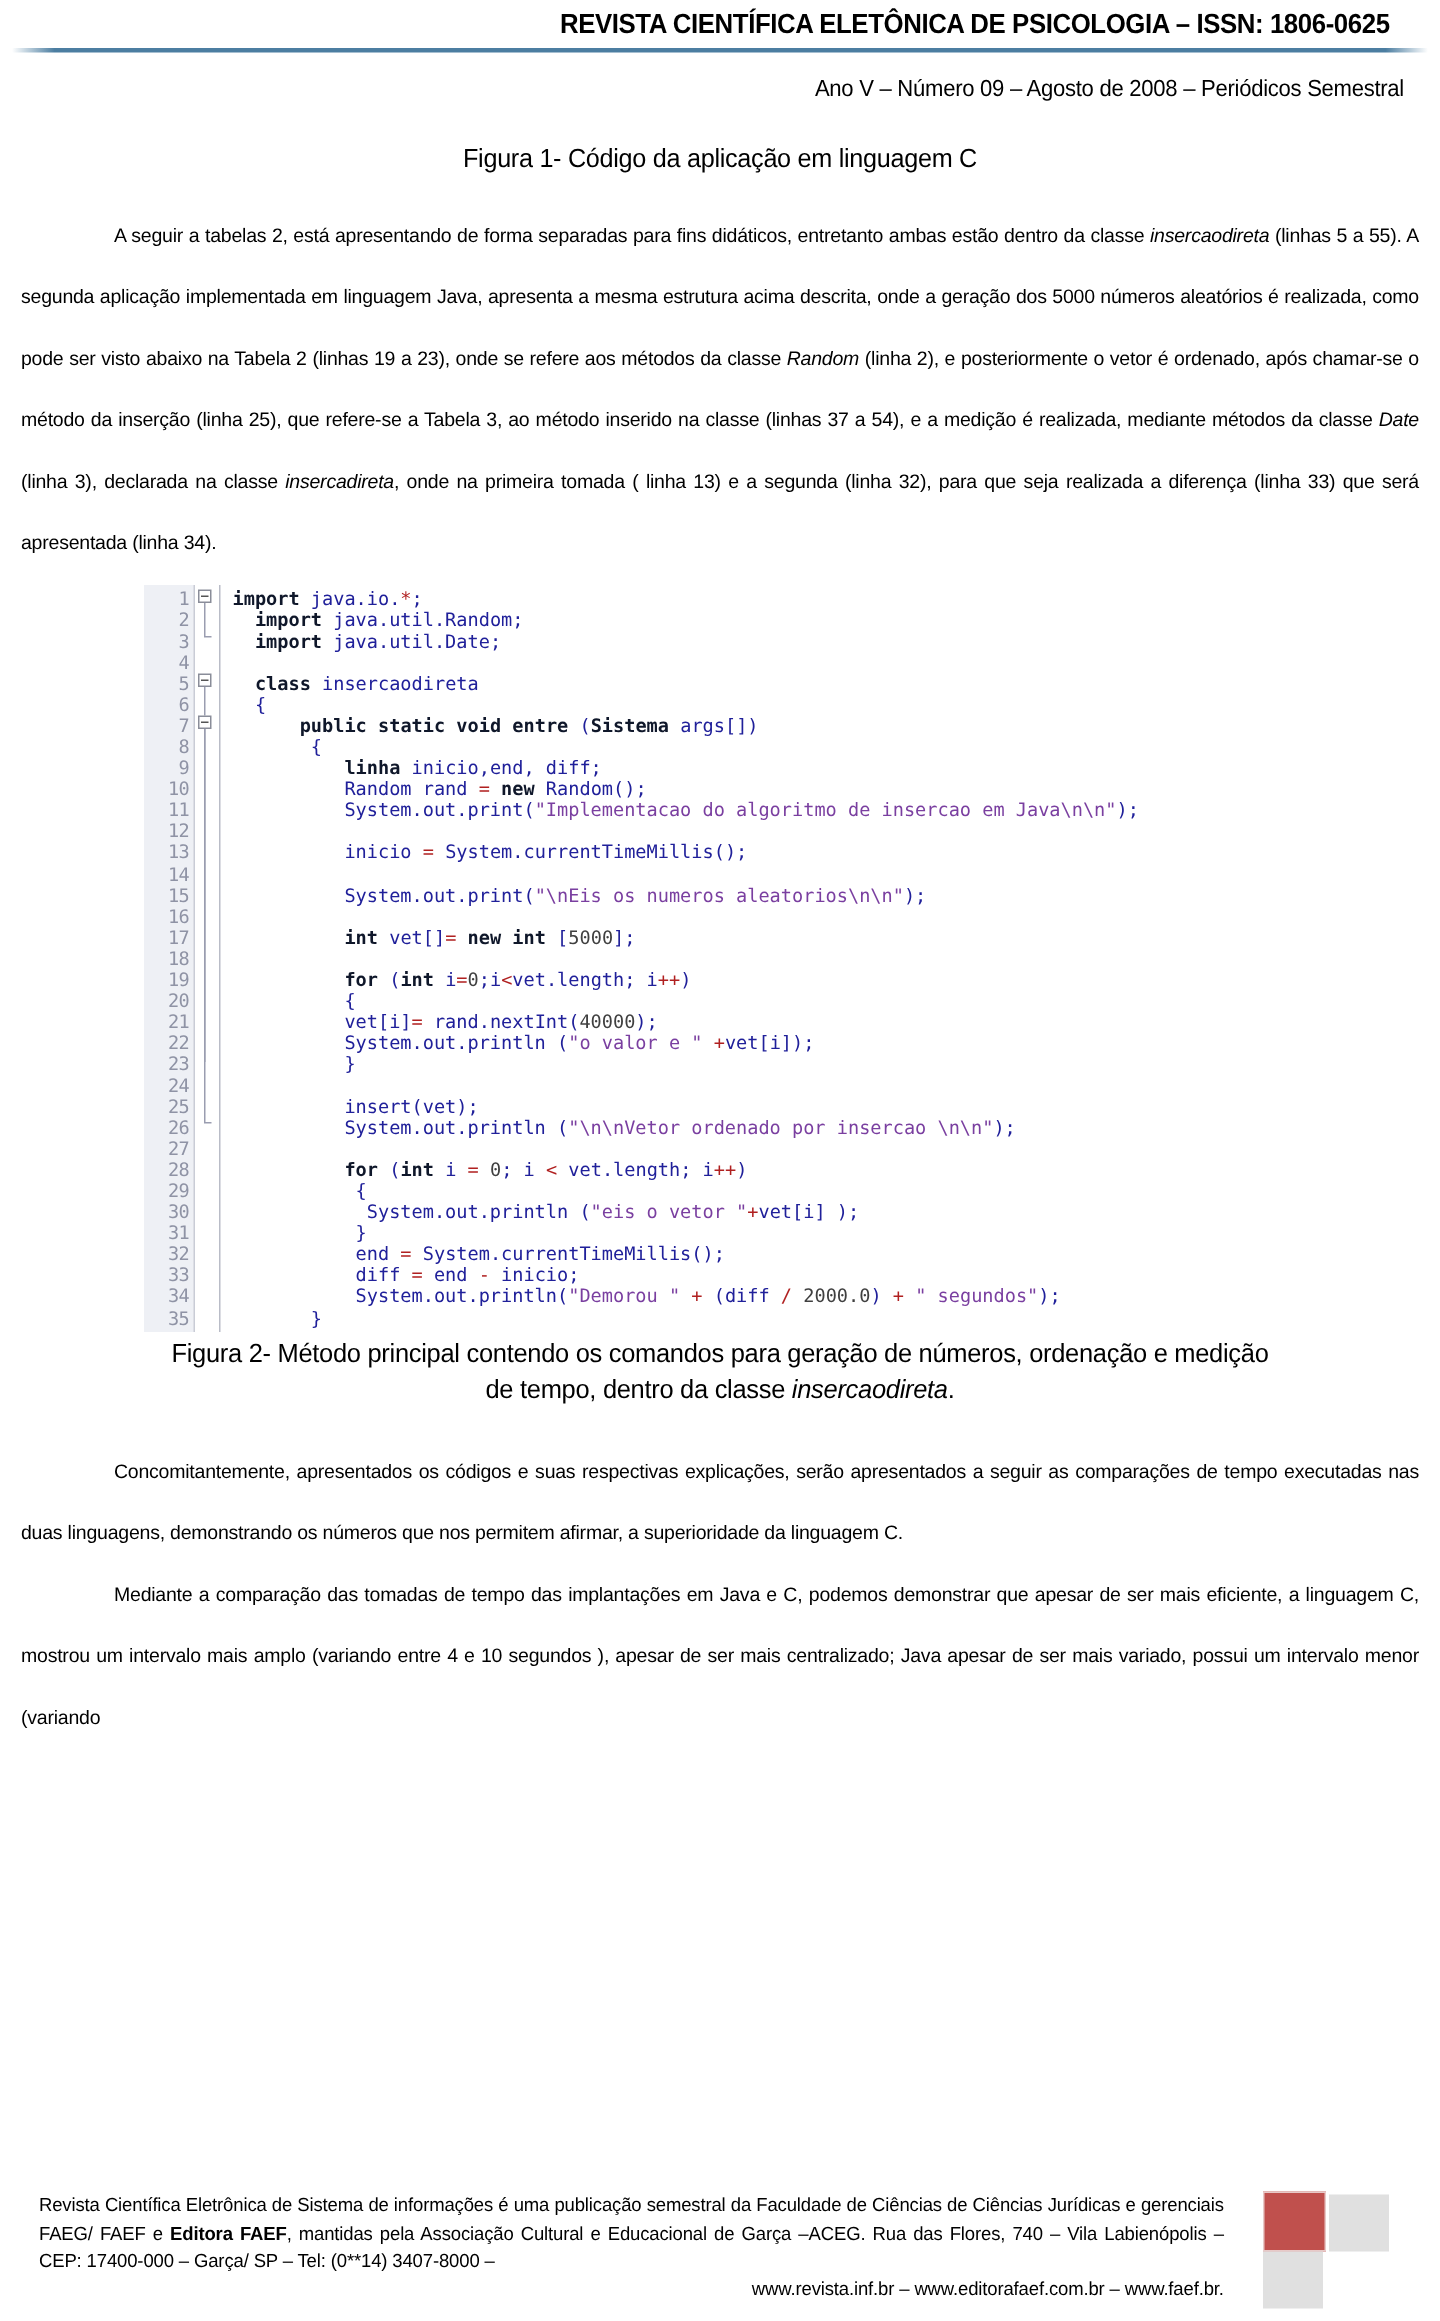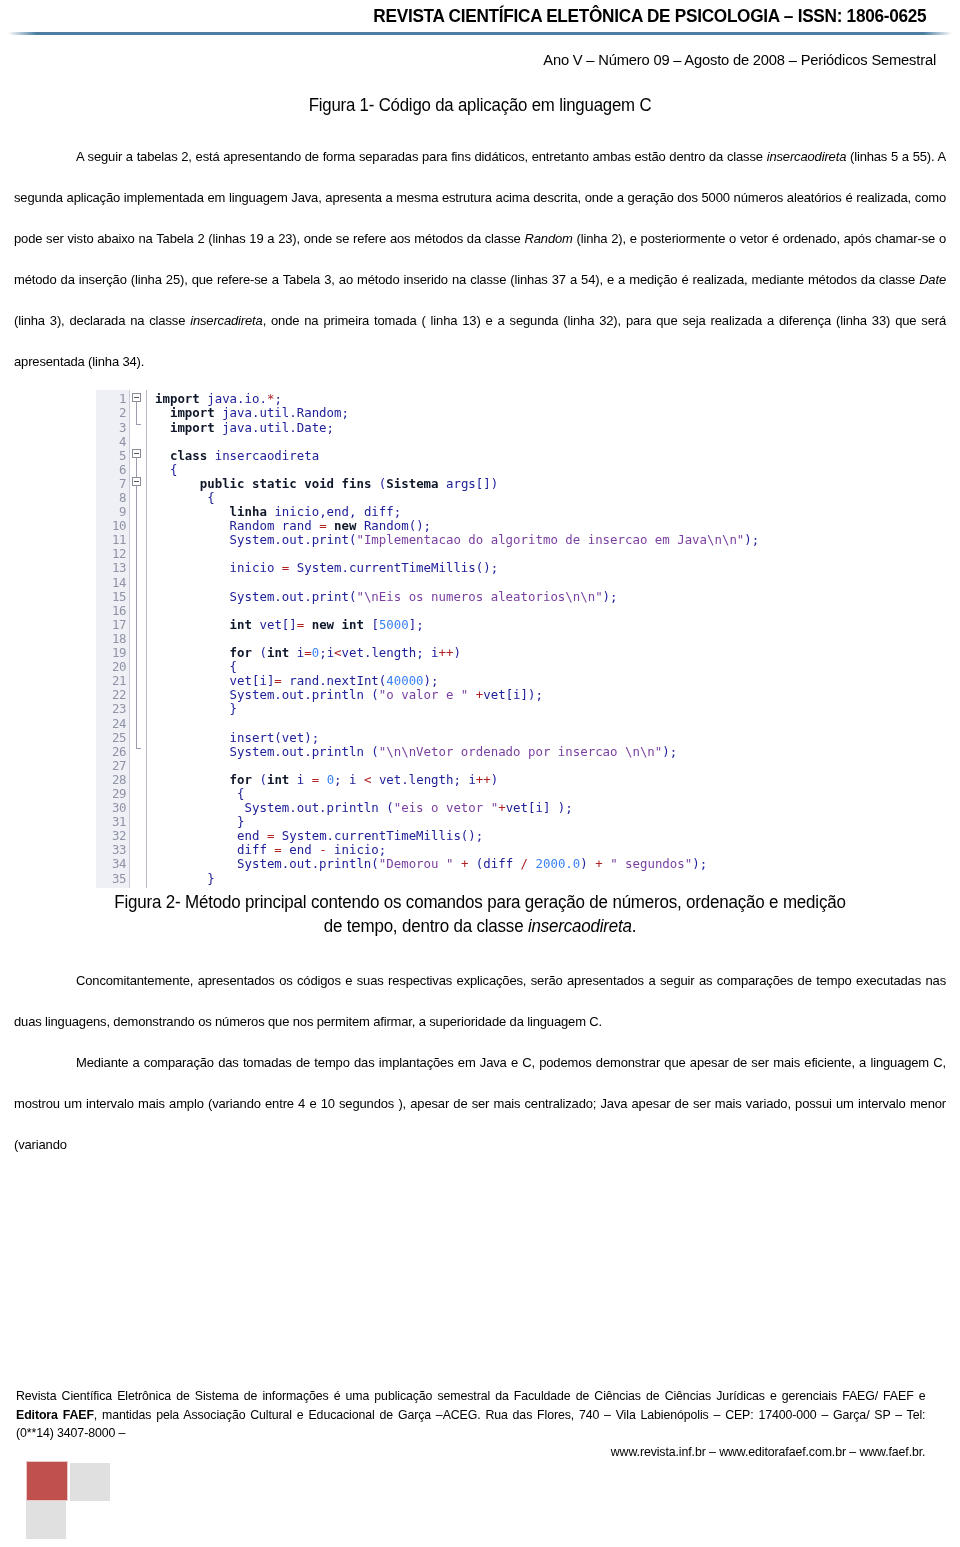--- a/index.html
+++ b/index.html
@@ -146,46 +146,45 @@
     height: 1px;
     background: #9a9db0;
   }
   .code-body {
     padding: 2px 4px 2px 8px;
     white-space: pre;
     color: #20209a;
   }
   .code-body .kw   { color: #0f172a; font-weight: bold; }
   .code-body .str  { color: #7a3fa0; }
-  .code-body .num  { color: #3b82f6; }
+  .code-body .num  { color: #404040; }
   .code-body .op   { color: #b02020; }
 
   .fig-caption-bot {
     text-align: center;
     font-size: 17.5px;
     line-height: 24px;
     letter-spacing: -0.2px;
     margin-top: 2px;
     transform: scaleX(0.97);
     transform-origin: center;
   }
 
   .gap-after-fig { height: 22px; }
 
   
   .footer {
     position: absolute;
     left: 0;
     right: 0;
     bottom: 8px;
-    padding: 0 16px;
+    padding: 0 26px;
     box-sizing: border-box;
     display: flex;
     align-items: flex-start;
-    flex-direction: column;
   }
   .footer-text {
     flex: 1;
     font-size: 12.6px;
     line-height: 18.5px;
     text-align: justify;
     letter-spacing: -0.1px;
     transform: scaleX(0.98);
     transform-origin: left center;
   }
@@ -272,21 +271,21 @@
           <div class="fold-box" style="top:87px"></div>
           <div class="fold-line" style="top:96px; height:262px"></div>
           <div class="fold-tick" style="top:358px"></div>
         </div>
         <div class="code-body" id="codebody"><span class="kw">import</span> java.io.<span class="op">*</span>;
   <span class="kw">import</span> java.util.Random;
   <span class="kw">import</span> java.util.Date;
 
   <span class="kw">class</span> insercaodireta
   {
-      <span class="kw">public</span> <span class="kw">static</span> <span class="kw">void</span> <span class="kw">fins</span> (<span class="kw">Sistema</span> args[])
+      <span class="kw">public</span> <span class="kw">static</span> <span class="kw">void</span> <span class="kw">entre</span> (<span class="kw">Sistema</span> args[])
        {
           <span class="kw">linha</span> inicio,end, diff;
           Random rand <span class="op">=</span> <span class="kw">new</span> Random();
           System.out.print(<span class="str">"Implementacao do algoritmo de insercao em Java\n\n"</span>);
 
           inicio <span class="op">=</span> System.currentTimeMillis();
 
           System.out.print(<span class="str">"\nEis os numeros aleatorios\n\n"</span>);
 
           <span class="kw">int</span> vet[]<span class="op">=</span> <span class="kw">new</span> <span class="kw">int</span> [<span class="num">5000</span>];

